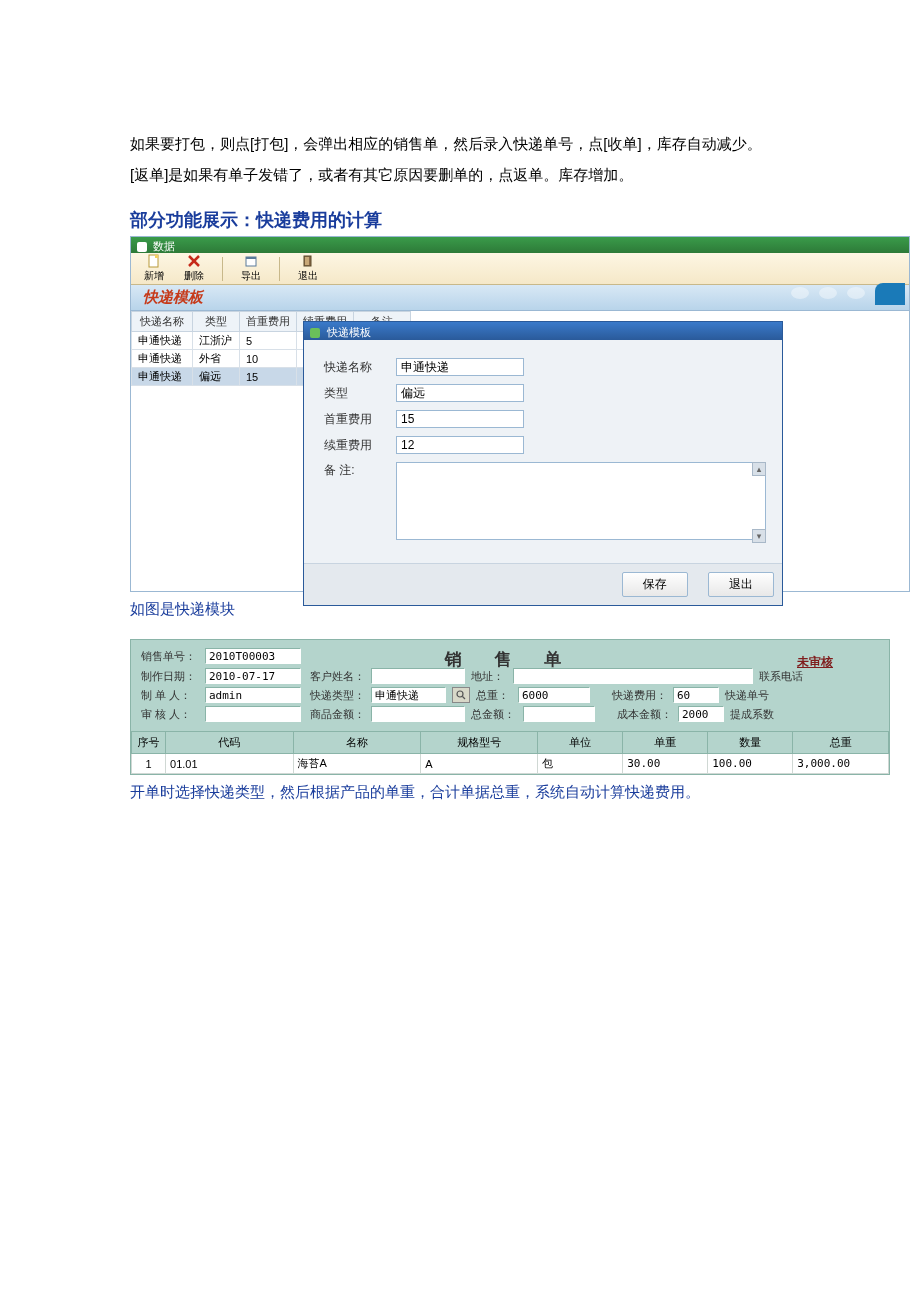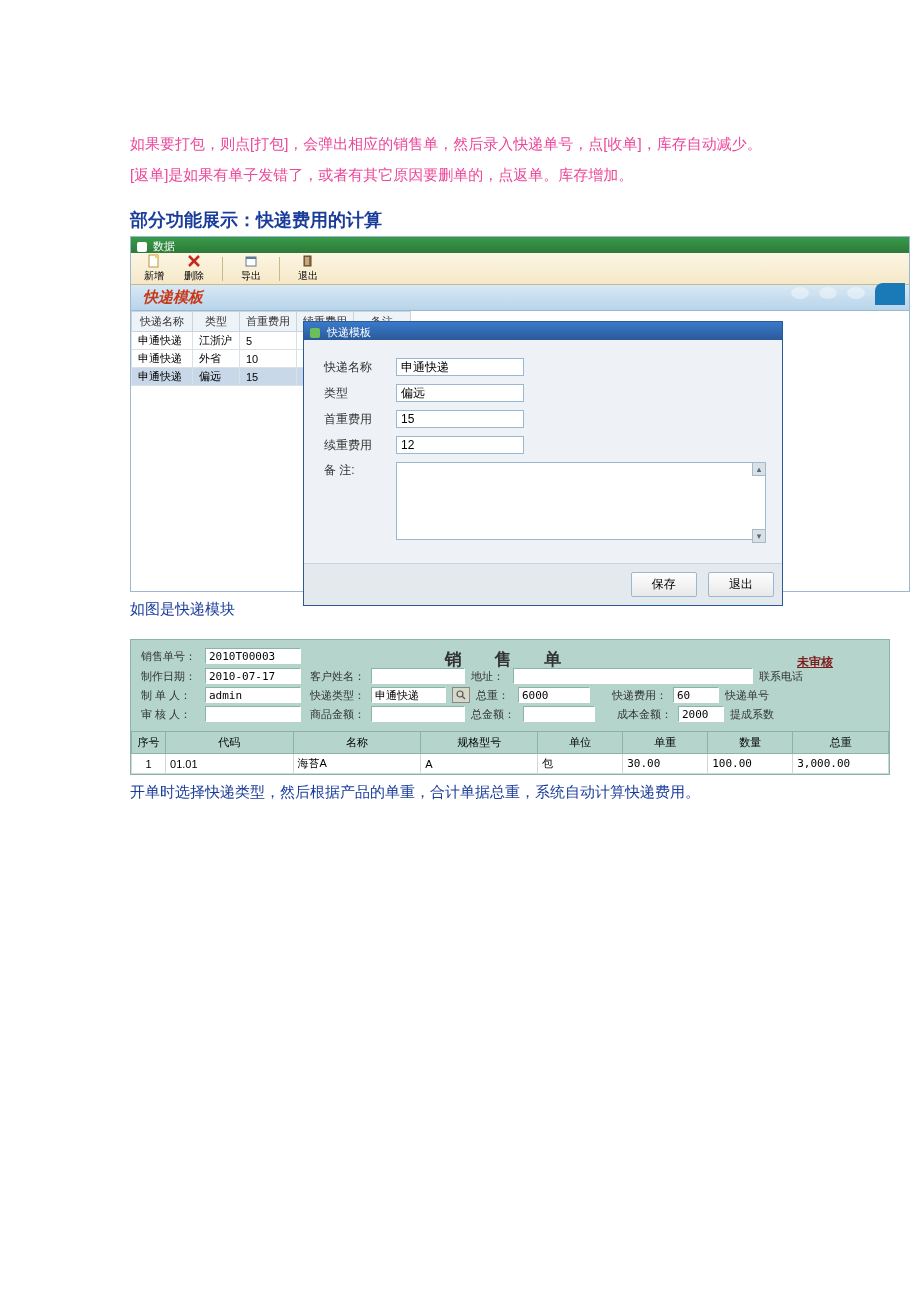--- a/index.html
+++ b/index.html
@@ -1,18 +1,18 @@
 <!DOCTYPE html>
 <html><head>
   <meta charset="utf-8">
   <style>
     * { box-sizing: border-box; margin: 0; padding: 0; }
     body { font-family: SimSun, "宋体", Arial, sans-serif; font-size: 12px; background: #fff; padding: 0; width: 920px; }
     .page { padding: 130px 110px 20px 130px; }
-    .doc-text { color: #ec4899; font-size: 15px; line-height: 1.8; margin-bottom: 4px; }
+    .doc-text { color: #000000; font-size: 15px; line-height: 1.8; margin-bottom: 4px; }
     .doc-heading { color: #1a3d9c; font-size: 18px; font-weight: bold; margin-top: 20px; margin-bottom: 4px; }
     .caption { color: #1a3d9c; font-size: 15px; margin: 8px 0 20px 0; }
     .closing { color: #1a3d9c; font-size: 15px; margin-top: 8px; }
 
     
     .win1 { border: 1px solid #9bb8d3; width: 780px; background: #fff; }
     .win1-titlebar { background: linear-gradient(#3a9b4a, #2d7a38); color: #fff; font-size: 11px; padding: 2px 6px; height: 16px; }
     .win1-titlebar-icon { display: inline-block; width: 10px; height: 10px; background: #fff; border-radius: 2px; margin-right: 3px; vertical-align: middle; }
     .win1-toolbar { background: linear-gradient(#fdf6e3, #f5e8c8); border-bottom: 1px solid #c8b88a; padding: 3px 8px; height: 32px; display: flex; align-items: center; gap: 10px; }
     .tb-btn { display: inline-flex; flex-direction: column; align-items: center; padding: 2px 5px; font-size: 10px; cursor: pointer; }
@@ -42,21 +42,21 @@
     .dialog-body { padding: 18px 12px 12px 20px; }
     .form-row { display: flex; align-items: center; margin-bottom: 8px; }
     .form-label { width: 72px; font-size: 12px; color: #333; }
     .form-input { border: 1px solid #9bb8d3; padding: 2px 4px; font-size: 12px; width: 128px; height: 18px; background: #fff; }
     .form-textarea { border: 1px solid #9bb8d3; padding: 3px; font-size: 12px; width: 370px; height: 78px; background: #fff; resize: none; }
     .scroll-arrow { width: 14px; height: 14px; background: #d8e0e8; border: 1px solid #a8b8c8; display: inline-block; font-size: 9px; text-align: center; line-height: 12px; color: #666; }
     .textarea-wrap { position: relative; }
     .sa-top { position: absolute; right: 0; top: 0; }
     .sa-bot { position: absolute; right: 0; bottom: 0; }
     .dialog-footer { background: #e4e9ee; border-top: 1px solid #c8d4e0; padding: 8px; text-align: right; }
-    .dlg-btn { background: linear-gradient(#fefefe, #e8e8e8); border: 1px solid #9bb8d3; padding: 3px 20px; font-size: 12px; margin-left: 8px; cursor: pointer; border-radius: 2px; }
+    .dlg-btn { background: linear-gradient(#fefefe, #e8e8e8); border: 1px solid #9bb8d3; padding: 3px 20px; font-size: 12px; margin-left: 17px; cursor: pointer; border-radius: 2px; }
 
     
     .win2 { width: 760px; background: #b4d4cc; border: 1px solid #8ab4a8; font-size: 12px; }
     .win2-top { position: relative; padding: 8px 10px 6px 10px; }
     .sales-title { position: absolute; left: 50%; top: 8px; transform: translateX(-50%); font-size: 17px; font-weight: bold; letter-spacing: 14px; color: #333; }
     .audit-status { position: absolute; right: 56px; top: 14px; color: #7f1d1d; font-size: 12px; font-weight: bold; text-decoration: underline; }
     .f2-label { font-size: 11px; color: #333; white-space: nowrap; }
     .f2-input { border: 1px solid #fff; border-top-color: #8ab4a8; border-left-color: #8ab4a8; background: #fff; padding: 1px 3px; font-size: 11px; height: 16px; width: 100%; font-family: monospace; }
     .f2-row1 { display: flex; align-items: center; gap: 6px; margin-bottom: 4px; }
     .f2-row { display: flex; align-items: center; gap: 6px; margin-bottom: 3px; }

